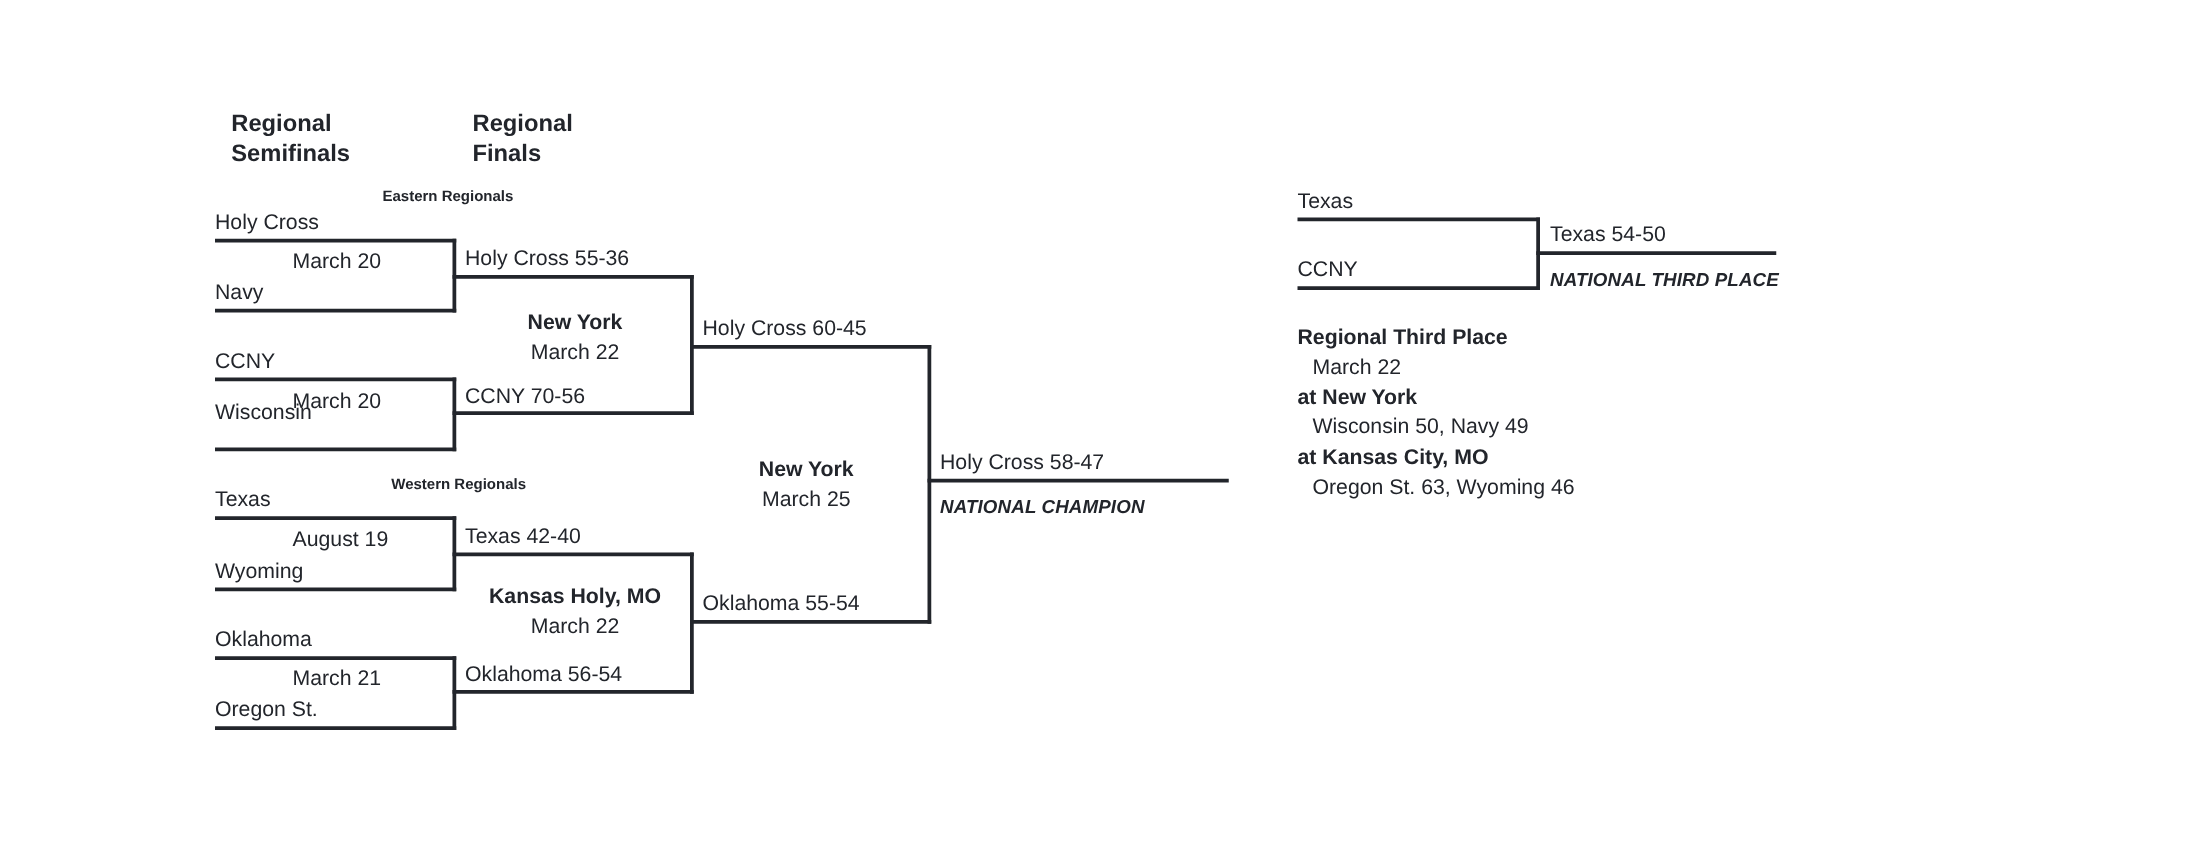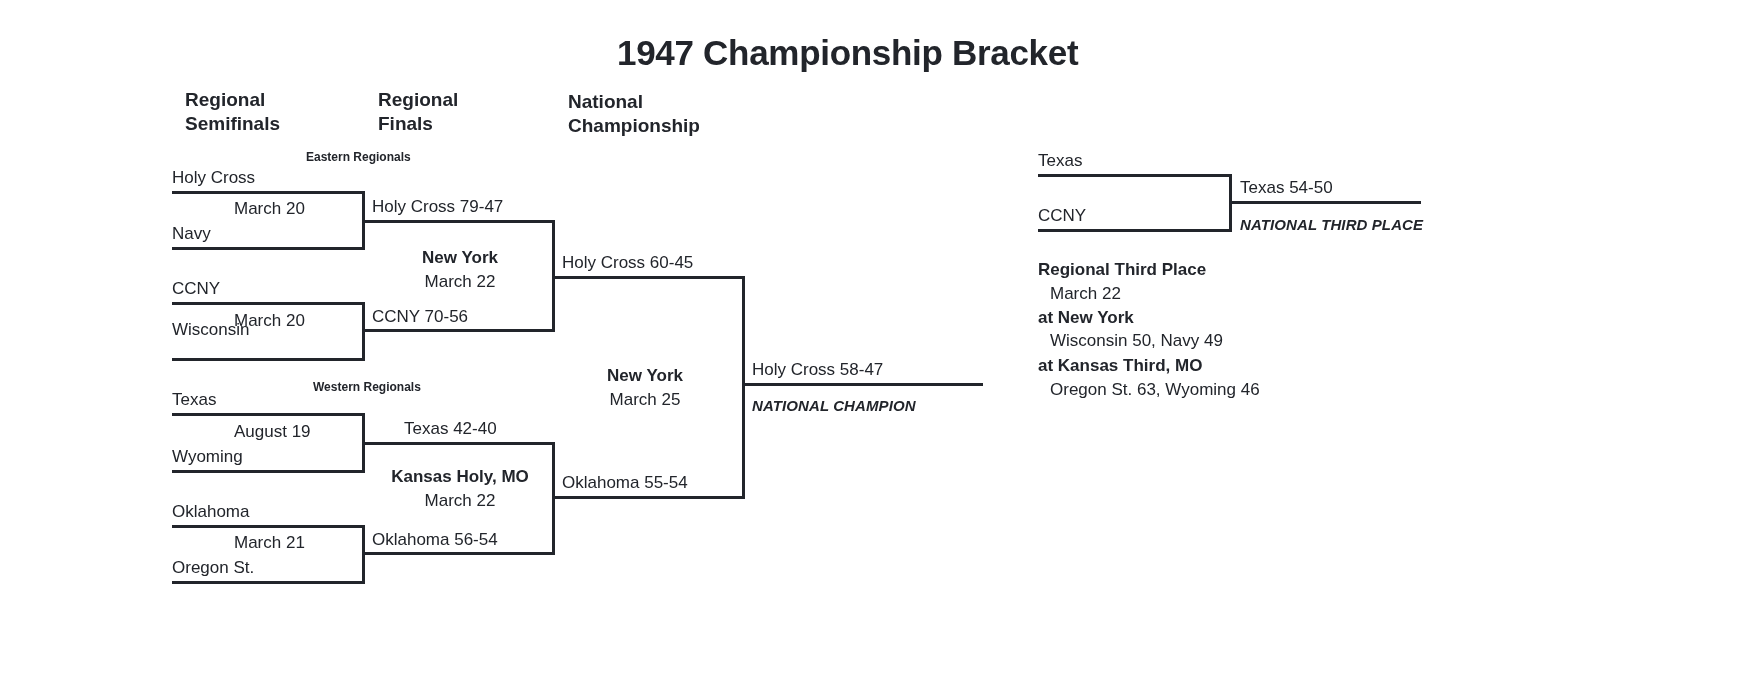--- a/index.html
+++ b/index.html
@@ -94,28 +94,25 @@
     position: absolute;
     background: #22252b;
     width: 3px;
   }
 </style>
 </head>
 <body>
 
 <div class="stage">
 
-  <div class="txt title" style="left:617px; top:35px;">1947 Championship Bracket</div>
 
   <div class="txt colhead" style="left:185px; top:88px; width:160px;">Regional
 Semifinals</div>
   <div class="txt colhead" style="left:378px; top:88px; width:160px;">Regional
 Finals</div>
-  <div class="txt colhead" style="left:568px; top:90px; width:160px;">National
-Championship</div>
 
   <div class="txt regionhead" style="left:306px; top:151px;">Eastern Regionals</div>
   <div class="txt regionhead" style="left:313px; top:381px;">Western Regionals</div>
 
   <div class="txt team" style="left:172px; top:169px;">Holy Cross</div>
   <div class="hline" style="left:172px; top:191px; width:193px;"></div>
   <div class="txt gamedate" style="left:234px; top:200px;">March 20</div>
   <div class="txt team" style="left:172px; top:225px;">Navy</div>
   <div class="hline" style="left:172px; top:247px; width:193px;"></div>
   <div class="vline" style="left:362px; top:191px; height:59px;"></div>
@@ -134,29 +131,29 @@
   <div class="hline" style="left:172px; top:470px; width:193px;"></div>
   <div class="vline" style="left:362px; top:413px; height:60px;"></div>
 
   <div class="txt team" style="left:172px; top:503px;">Oklahoma</div>
   <div class="hline" style="left:172px; top:525px; width:193px;"></div>
   <div class="txt gamedate" style="left:234px; top:534px;">March 21</div>
   <div class="txt team" style="left:172px; top:559px;">Oregon St.</div>
   <div class="hline" style="left:172px; top:581px; width:193px;"></div>
   <div class="vline" style="left:362px; top:525px; height:59px;"></div>
 
-  <div class="txt result" style="left:372px; top:198px;">Holy Cross 79-47</div>
+  <div class="txt result" style="left:372px; top:198px;">Holy Cross 55-36</div>
   <div class="hline" style="left:362px; top:220px; width:193px;"></div>
   <div class="txt sitename" style="left:380px; top:249px; width:160px;">New York</div>
   <div class="txt sitedate" style="left:380px; top:273px; width:160px;">March 22</div>
   <div class="txt result" style="left:372px; top:308px;">CCNY 70-56</div>
   <div class="hline" style="left:362px; top:329px; width:193px;"></div>
   <div class="vline" style="left:552px; top:220px; height:112px;"></div>
 
-  <div class="txt result" style="left:372px; top:420px;margin-left:32px;">Texas 42-40</div>
+  <div class="txt result" style="left:372px; top:420px;">Texas 42-40</div>
   <div class="hline" style="left:362px; top:442px; width:193px;"></div>
   <div class="txt sitename" style="left:380px; top:468px; width:160px;">Kansas Holy, MO</div>
   <div class="txt sitedate" style="left:380px; top:492px; width:160px;">March 22</div>
   <div class="txt result" style="left:372px; top:531px;">Oklahoma 56-54</div>
   <div class="hline" style="left:362px; top:552px; width:193px;"></div>
   <div class="vline" style="left:552px; top:442px; height:113px;"></div>
 
   <div class="txt result" style="left:562px; top:254px;">Holy Cross 60-45</div>
   <div class="hline" style="left:552px; top:276px; width:193px;"></div>
 
@@ -181,16 +178,16 @@
   <div class="txt result" style="left:1240px; top:179px;">Texas 54-50</div>
   <div class="hline" style="left:1229px; top:201px; width:192px;"></div>
   <div class="txt champlabel" style="left:1240px; top:217px;">NATIONAL THIRD PLACE</div>
 
   <div class="txt tp-head" style="left:1038px; top:261px;">Regional Third Place</div>
   <div class="txt tp-sub" style="left:1050px; top:285px;">March 22</div>
 
   <div class="txt tp-head" style="left:1038px; top:309px;">at New York</div>
   <div class="txt tp-sub" style="left:1050px; top:332px;">Wisconsin 50, Navy 49</div>
 
-  <div class="txt tp-head" style="left:1038px; top:357px;">at Kansas Third, MO</div>
+  <div class="txt tp-head" style="left:1038px; top:357px;">at Kansas City, MO</div>
   <div class="txt tp-sub" style="left:1050px; top:381px;">Oregon St. 63, Wyoming 46</div>
 
 </div>
 
 </body></html>

